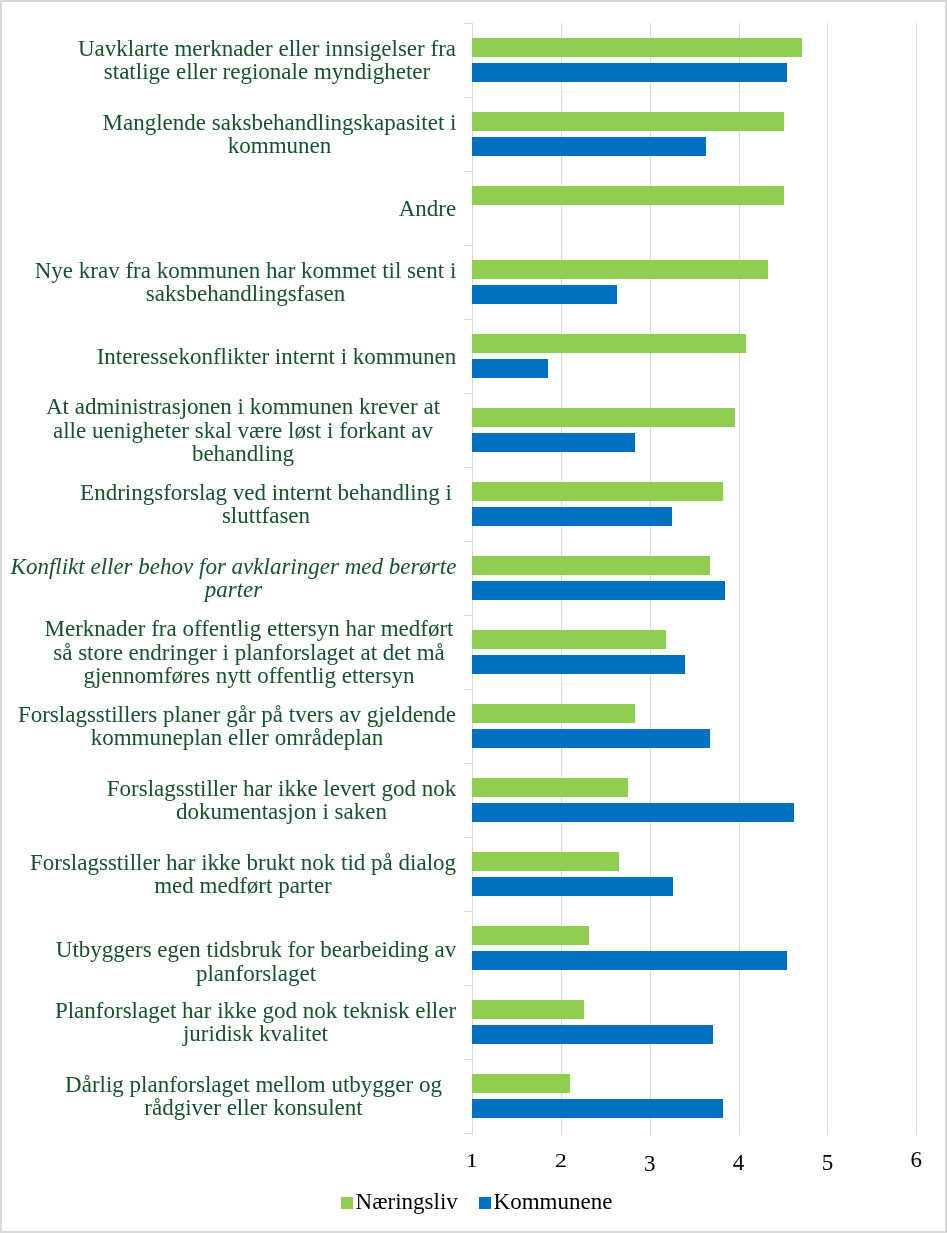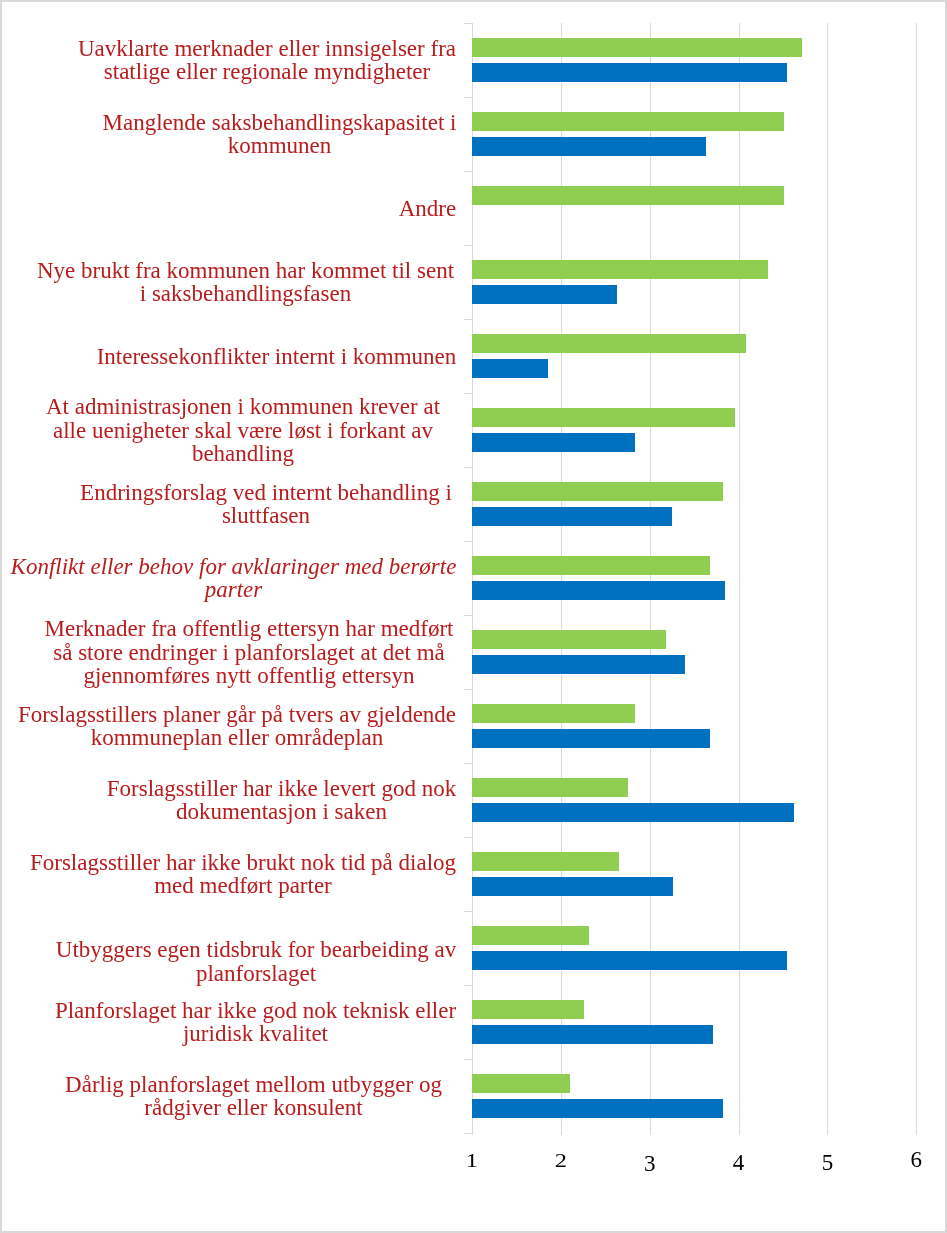--- a/index.html
+++ b/index.html
@@ -5,21 +5,21 @@
 <style>
   html,body{margin:0;padding:0;background:#ffffff;}
   body{width:947px;height:1233px;overflow:hidden;font-family:"Liberation Serif",serif;color:#000;
         -webkit-font-smoothing:antialiased;}
   #chart-frame{position:absolute;left:0;top:0;width:947px;height:1233px;background:#ffffff;}
   #chart-border{position:absolute;left:0;top:0;width:947px;height:1233px;box-sizing:border-box;
                border:2px solid #d9d9d9;pointer-events:none;}
   #plot-area{position:absolute;left:471.9px;top:23.2px;width:444.4px;height:1110px;}
   .gridline{position:absolute;top:0;width:1px;background:#d9d9d9;}
   .tick{position:absolute;left:463.8px;width:8.6px;height:1px;background:#d9d9d9;}
-  .cat-label{position:absolute;font-size:23px;line-height:23.5px;color:#b91c1c;}
+  .cat-label{position:absolute;font-size:23px;line-height:23.5px;color:#14532d;}
   .cat-label-text{display:inline-block;max-width:447px;text-align:center;}
   .bar{position:absolute;}
   .bar-green{background:#90CE51;}
   .bar-blue{background:#0070C0;}
   .xtick-label{position:absolute;font-size:23px;text-align:center;color:#000;}
   .os-digit{display:inline-block;transform-origin:50% 100%;}
   #legend{position:absolute;left:341.2px;top:1190px;white-space:nowrap;font-size:0;}
   .legend-item{display:inline-block;font-size:23px;line-height:23px;white-space:nowrap;}
   .legend-swatch{display:inline-block;width:12.2px;height:12px;vertical-align:baseline;margin-right:2.2px;position:relative;top:-0.5px;}
   .legend-label{display:inline-block;vertical-align:baseline;}
@@ -96,21 +96,21 @@
       <div class="cat-label" style="top: 23.3px; height: 74px; display: flex; align-items: center; justify-content: flex-end; left: 9.5px; width: 447px;">
         <span class="cat-label-text" style="width: 379px;">Uavklarte merknader eller innsigelser fra statlige eller regionale myndigheter</span>
       </div>
       <div class="cat-label" style="top: 97.3px; height: 74px; display: flex; align-items: center; justify-content: flex-end; left: 9.5px; width: 447px;">
         <span class="cat-label-text" style="width: 354px;">Manglende saksbehandlingskapasitet i kommunen</span>
       </div>
       <div class="cat-label" style="top: 171.3px; height: 74px; display: flex; align-items: center; justify-content: flex-end; left: 9.5px; width: 447px;">
         <span class="cat-label-text" style="width: 58px;">Andre</span>
       </div>
       <div class="cat-label" style="top: 245.3px; height: 74px; display: flex; align-items: center; justify-content: flex-end; left: 9.5px; width: 447px;">
-        <span class="cat-label-text" style="width: 422px;">Nye brukt fra kommunen har kommet til sent i saksbehandlingsfasen</span>
+        <span class="cat-label-text" style="width: 422px;">Nye krav fra kommunen har kommet til sent i saksbehandlingsfasen</span>
       </div>
       <div class="cat-label" style="top: 319.3px; height: 74px; display: flex; align-items: center; justify-content: flex-end; left: 9.5px; width: 447px;">
         <span class="cat-label-text" style="width: 360px;">Interessekonflikter internt i kommunen</span>
       </div>
       <div class="cat-label" style="top: 393.3px; height: 74px; display: flex; align-items: center; justify-content: flex-end; left: 9.5px; width: 447px;">
         <span class="cat-label-text" style="width: 434px; margin-left: 20px;">At administrasjonen i kommunen krever at alle uenigheter skal være løst i forkant av behandling</span>
       </div>
       <div class="cat-label" style="top: 467.3px; height: 74px; display: flex; align-items: center; justify-content: flex-end; left: 9.5px; width: 447px;">
         <span class="cat-label-text" style="width: 381px;">Endringsforslag ved internt behandling i sluttfasen</span>
       </div>
@@ -132,13 +132,18 @@
       <div class="cat-label" style="top: 911.3px; height: 74px; display: flex; align-items: flex-end; justify-content: flex-end; left: 9.5px; width: 447px;">
         <span class="cat-label-text" style="width: 401px;">Utbyggers egen tidsbruk for bearbeiding av planforslaget</span>
       </div>
       <div class="cat-label" style="top: 985.3px; height: 74px; display: flex; align-items: center; justify-content: flex-end; left: 9.5px; width: 447px;">
         <span class="cat-label-text" style="width: 402px;">Planforslaget har ikke god nok teknisk eller juridisk kvalitet</span>
       </div>
       <div class="cat-label" style="top: 1059.3px; height: 74px; display: flex; align-items: center; justify-content: flex-end; left: 9.5px; width: 447px;">
         <span class="cat-label-text" style="width: 406px;">Dårlig planforslaget mellom utbygger og rådgiver eller konsulent</span>
       </div>
     </div>
+  <div id="legend">
+    <span class="legend-item">
+      <span class="legend-swatch" style="background: rgb(144, 206, 81);"></span><span class="legend-label">Næringsliv</span></span><span class="legend-gap"></span><span class="legend-item">
+      <span class="legend-swatch" style="background: rgb(0, 112, 192);"></span><span class="legend-label">Kommunene</span></span>
+  </div>
 </div>
 
 </body></html>

